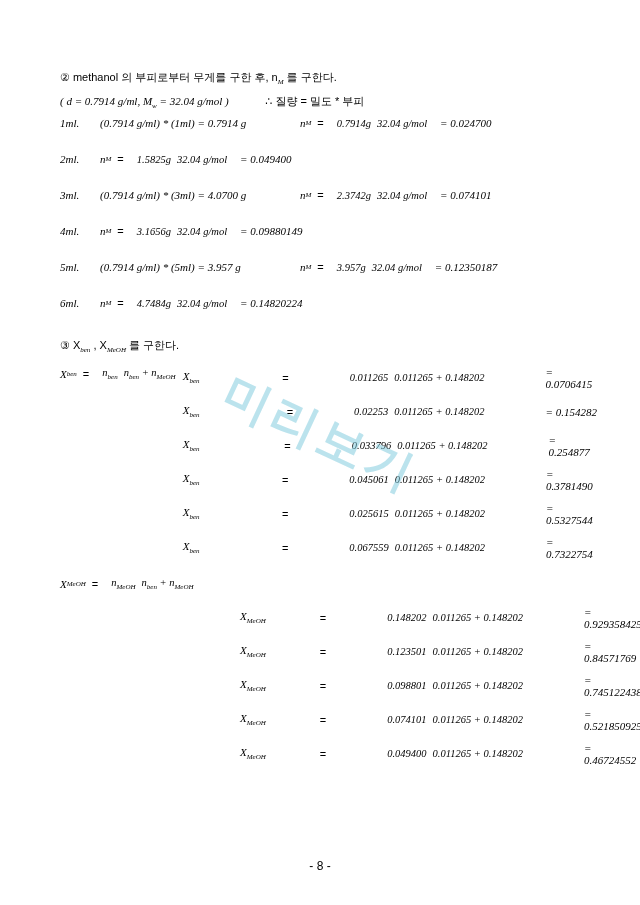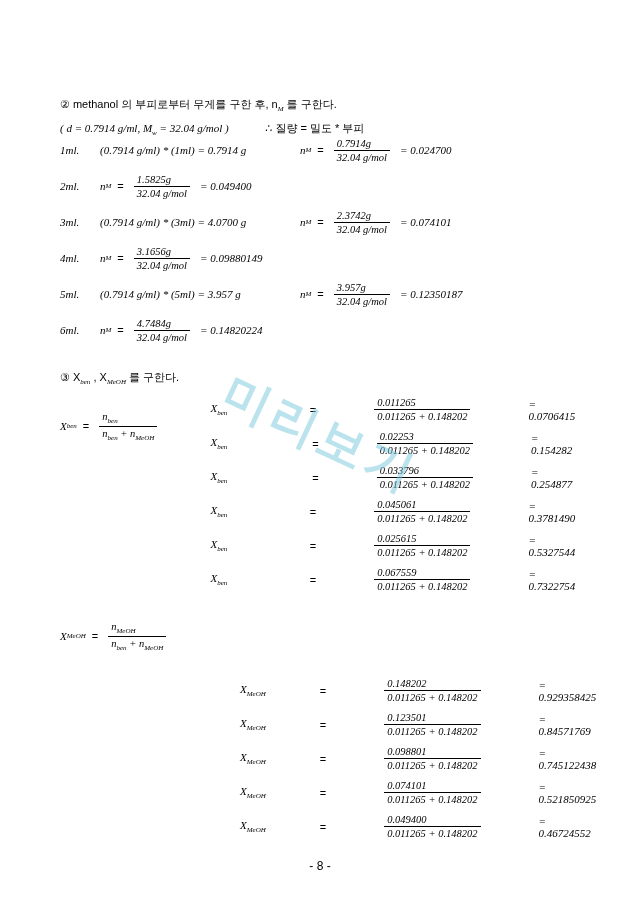--- a/index.html
+++ b/index.html
@@ -14,36 +14,35 @@
     position: relative;
   }
   .page {
     padding: 70px 60px 0 60px;
     box-sizing: border-box;
     width: 640px;
     height: 905px;
     position: relative;
   }
   .sub { font-size: 7px; vertical-align: sub; }
-  .heading { margin-bottom: 8px; margin-top: 27px; }
+  .heading { margin-bottom: 8px; }
   .params { margin-bottom: 0; }
   .row {
     display: flex;
     align-items: center;
     margin-bottom: 10px;
     height: 26px;
   }
   .c-vol { width: 40px; }
   .c-mass { width: 200px; }
   .c-n { display: flex; align-items: center; }
   .frac {
     display: inline-flex;
-    flex-direction: column;
     vertical-align: middle;
-    margin: 16px 4px;
+    margin: 4px 4px;
     font-family: "Times New Roman", serif;
     font-style: italic;
     font-size: 10.5px;
   }
   .frac .num, .frac .den { padding: 0 3px; white-space: nowrap; }
   .frac .bar { width: 100%; border-top: 0.8px solid #000; margin: 1px 0; }
   .section3 { margin-top: 22px; }
   .defrow { display:flex; align-items:center; margin-bottom: 8px; }
   .xcalc-block { margin-left: 180px; }
   .xcalc-row { display:flex; align-items:center; height:30px; margin-bottom:4px;gap:48px; }

